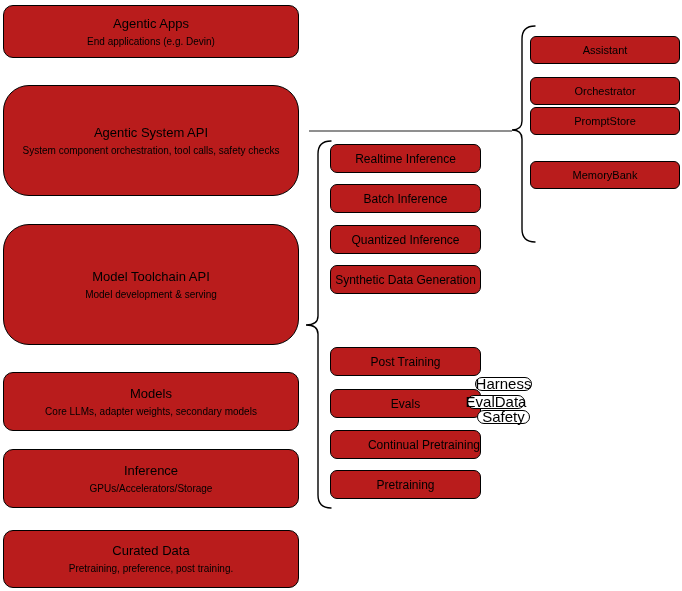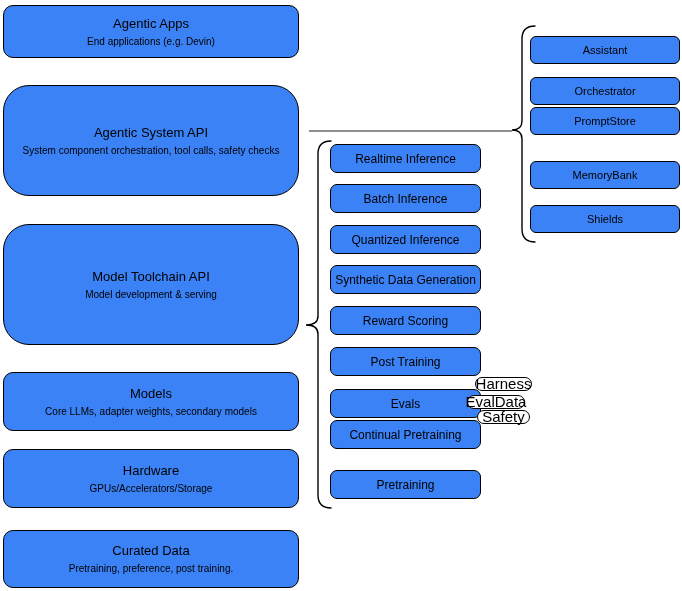--- a/index.html
+++ b/index.html
@@ -9,21 +9,21 @@
     background:#ffffff;
     font-family:"Liberation Sans", sans-serif;
     color:#000;
     overflow:hidden;
   }
   .layer{position:absolute;left:0;top:0;width:682px;height:591px;}
   .node{
     position:absolute;
     box-sizing:border-box;
     border:1.4px solid #000;
-    background:#3b82f6;
+    background:#b91c1c;
     display:flex;flex-direction:column;align-items:center;justify-content:center;
     text-align:center;
   }
   .lbox{left:3px;width:296px;}
   .lbox .t{font-size:13px;line-height:15px;}
   .lbox .s{font-size:10px;line-height:12px;margin-top:5px;color:#000;}
   .r10{border-radius:10px;}
   .r26{border-radius:26px;}
   .mbox{
     left:330px;width:151px;height:29px;border-radius:7px;
@@ -61,50 +61,47 @@
   </div>
   <div class="node lbox r26" style="top:85px;height:111px;">
     <div class="t">Agentic System API</div>
     <div class="s">System component orchestration, tool calls, safety checks</div>
   </div>
   <div class="node lbox r10" style="top:372px;height:59px;">
     <div class="t">Models</div>
     <div class="s">Core LLMs, adapter weights, secondary models</div>
   </div>
   <div class="node lbox r10" style="top:449px;height:59px;">
-    <div class="t">Hardware</div>
+    <div class="t">Inference</div>
     <div class="s">GPUs/Accelerators/Storage</div>
   </div>
   <div class="node lbox r10" style="top:530px;height:58px;">
     <div class="t">Curated Data</div>
     <div class="s">Pretraining, preference, post training.</div>
   </div>
 
   <div class="node mbox" style="top:144px;">
     <span>Realtime Inference</span>
   </div>
   <div class="node mbox" style="top:184px;">
     <span>Batch Inference</span>
   </div>
   <div class="node mbox" style="top:225px;">
     <span>Quantized Inference</span>
   </div>
   <div class="node mbox" style="top:265px;">
     <span>Synthetic Data Generation</span>
   </div>
-  <div class="node mbox" style="top:306px;">
-    <span>Reward Scoring</span>
-  </div>
   <div class="node mbox" style="top:347px;">
     <span>Post Training</span>
   </div>
   <div class="node mbox" style="top:389px;">
     <span>Evals</span>
   </div>
-  <div class="node mbox" style="top:420px;">
+  <div class="node mbox" style="top:430px;align-items:flex-end;">
     <span>Continual Pretraining</span>
   </div>
   <div class="node mbox" style="top:470px;">
     <span>Pretraining</span>
   </div>
 
   <div class="pill" style="left:475px;top:377px;width:57px;height:14px;">
     <span>Harness</span>
   </div>
   <div class="pill" style="left:467px;top:395px;width:58px;height:14px;">
@@ -119,17 +116,14 @@
   </div>
   <div class="node rbox" style="top:77px;">
     <span>Orchestrator</span>
   </div>
   <div class="node rbox" style="top:107px;">
     <span>PromptStore</span>
   </div>
   <div class="node rbox" style="top:161px;">
     <span>MemoryBank</span>
   </div>
-  <div class="node rbox" style="top:205px;">
-    <span>Shields</span>
-  </div>
 
 </div>
 
 </body></html>

